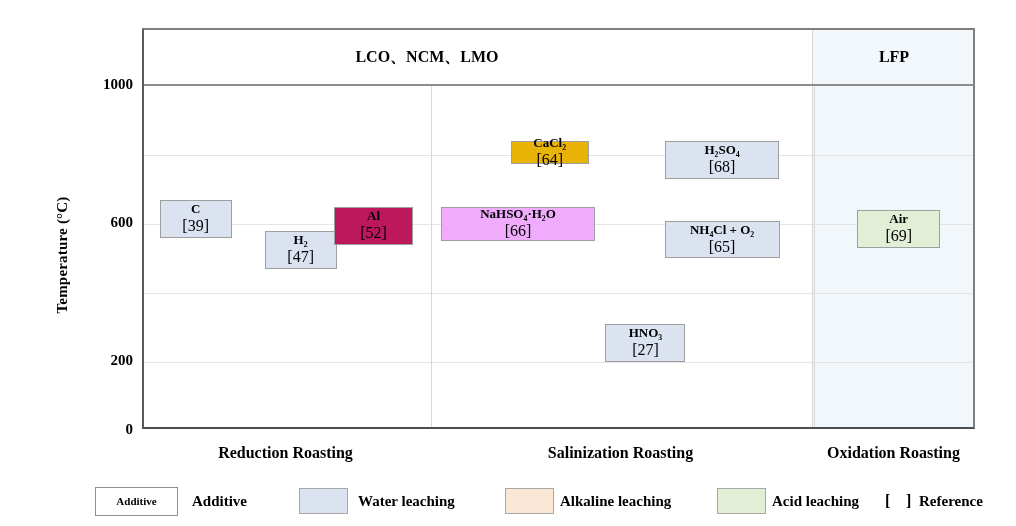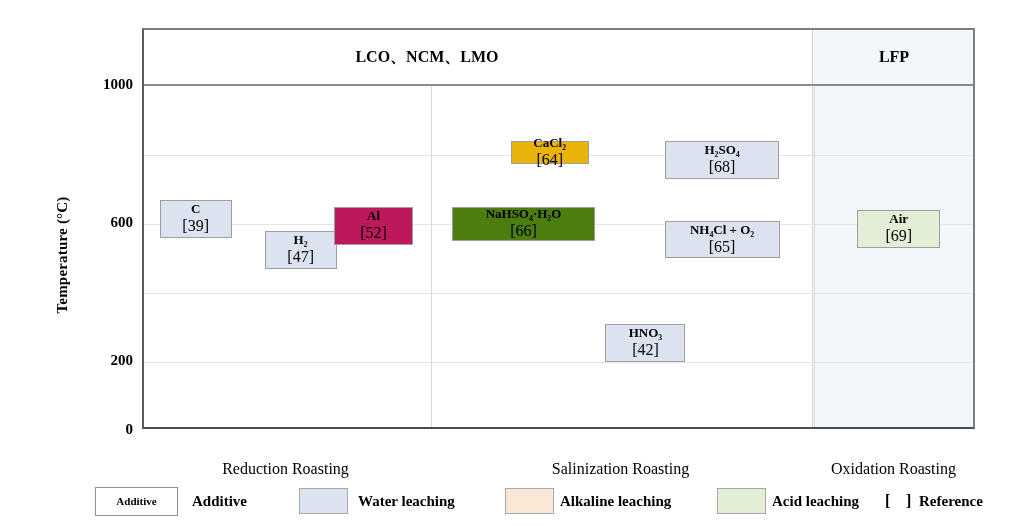--- a/index.html
+++ b/index.html
@@ -29,21 +29,21 @@
   .band-label.lfp{left:750px;}
   .gridline{position:absolute;left:0;width:100%;height:1px;}
   .divider{position:absolute;top:56px;bottom:0;width:1px;}
   .abox{
     position:absolute;box-sizing:border-box;border:1.5px solid #9e9e9e;
     display:flex;flex-direction:column;align-items:center;justify-content:center;line-height:1.15;
   }
   .abox .box-label{font-size:13px;font-weight:bold;white-space:nowrap;}
   .abox .box-ref{font-size:16px;}
   
-  .x-label{position:absolute;top:444px;transform:translateX(-50%);font-size:16px;font-weight:normal;white-space:nowrap;margin-top:16px;}
+  .x-label{position:absolute;top:444px;transform:translateX(-50%);font-size:16px;font-weight:bold;white-space:nowrap;}
   .legend-sample-box{
     position:absolute;box-sizing:border-box;background:#fff;border:1.5px solid #8f8f8f;
     display:flex;align-items:center;justify-content:center;font-size:11px;font-weight:bold;
   }
   .legend-swatch{position:absolute;box-sizing:border-box;border:1px solid #a8a8a8;}
   .legend-label{position:absolute;transform:translateY(-50%);font-size:15px;font-weight:bold;white-space:nowrap;}
   .legend-bracket{position:absolute;transform:translateY(-50%);font-size:16px;font-weight:bold;}
 </style>
 </head>
 <body>
@@ -81,39 +81,39 @@
           <div class="box-ref">[39]</div>
         </div>
         <div class="abox" style="left: 104.63px; top: 200.9px; width: 72px; height: 37.95px; background: rgb(219, 227, 241); margin-left: 16px;">
           <div class="box-label">H₂</div>
           <div class="box-ref">[47]</div>
         </div>
         <div class="abox" style="left: 190.1px; top: 176.75px; width: 79px; height: 37.95px; background: #be185d;">
           <div class="box-label">Al</div>
           <div class="box-ref">[52]</div>
         </div>
-        <div class="abox" style="left: 308px; top: 176.75px; width: 143px; height: 34.5px; background: #4d7c0f;">
+        <div class="abox" style="left: 297px; top: 176.75px; width: 154px; height: 34.5px; background: #f0abfc;">
           <div class="box-label">NaHSO₄·H₂O</div>
           <div class="box-ref">[66]</div>
         </div>
         <div class="abox" style="left: 366.73px; top: 111.2px; width: 78px; height: 23px; background: #eab308;">
           <div class="box-label">CaCl₂</div>
           <div class="box-ref">[64]</div>
         </div>
         <div class="abox" style="left: 521.08px; top: 111.2px; width: 114px; height: 37.95px; background: rgb(219, 227, 241);">
           <div class="box-label">H₂SO₄</div>
           <div class="box-ref">[68]</div>
         </div>
         <div class="abox" style="left: 520.58px; top: 190.55px; width: 115px; height: 37.95px; background: rgb(219, 227, 241); text-align: right;">
           <div class="box-label">NH₄Cl + O₂</div>
           <div class="box-ref">[65]</div>
         </div>
         <div class="abox" style="left: 461.48px; top: 294.05px; width: 80px; height: 37.95px; background: rgb(219, 227, 241);">
           <div class="box-label">HNO₃</div>
-          <div class="box-ref">[42]</div>
+          <div class="box-ref">[27]</div>
         </div>
         <div class="abox" style="left: 713.26px; top: 180.2px; width: 83px; height: 37.95px; background: rgb(227, 238, 215);">
           <div class="box-label">Air</div>
           <div class="box-ref">[69]</div>
         </div>
       </div>
   </div>
 
   <div id="xlabels">
       <div class="x-label" style="left: 285.5px;">Reduction Roasting</div>

